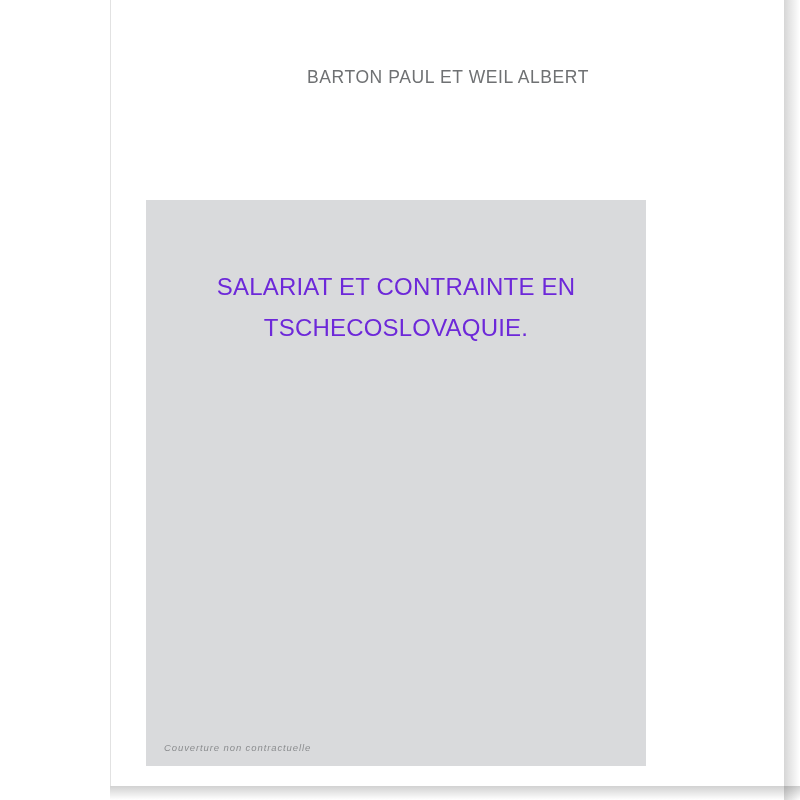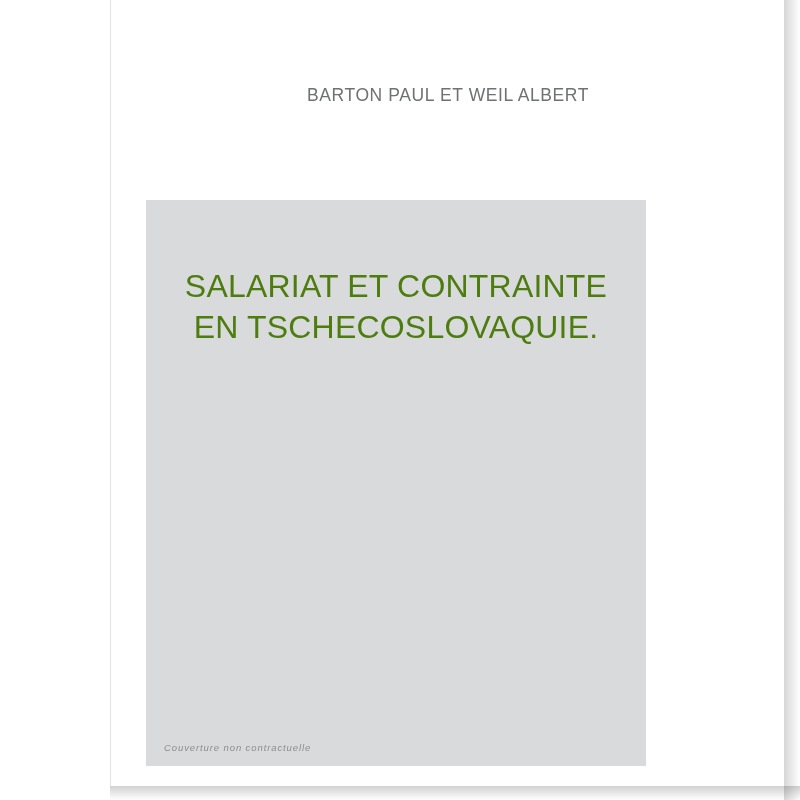--- a/index.html
+++ b/index.html
@@ -55,21 +55,21 @@
     left: 110px;
     top: 786px;
     width: 690px;
     height: 14px;
     background: linear-gradient(to bottom, rgba(0,0,0,0.18), rgba(0,0,0,0));
   }
 
   .author {
     position: absolute;
     left: 0;
-    top: 85px;
+    top: 67px;
     width: 674px;
     text-align: center;
     font-size: 17.5px;
     letter-spacing: 0.6px;
     color: #6f7173;
     font-weight: 400;
   }
 
   .art-panel {
     position: absolute;
@@ -79,23 +79,23 @@
     height: 566px;
     background: #d9dadc;
   }
 
   .title {
     position: absolute;
     left: 30px;
     top: 66px;
     width: 440px;
     text-align: center;
-    font-size: 32px;
+    font-size: 24px;
     line-height: 41px;
-    color: #4d7c0f;
+    color: #6d28d9;
     letter-spacing: 0.2px;
     font-weight: 400;
   }
 
   .disclaimer {
     position: absolute;
     left: 18px;
     bottom: 13px;
     font-size: 9.5px;
     letter-spacing: 0.9px;

